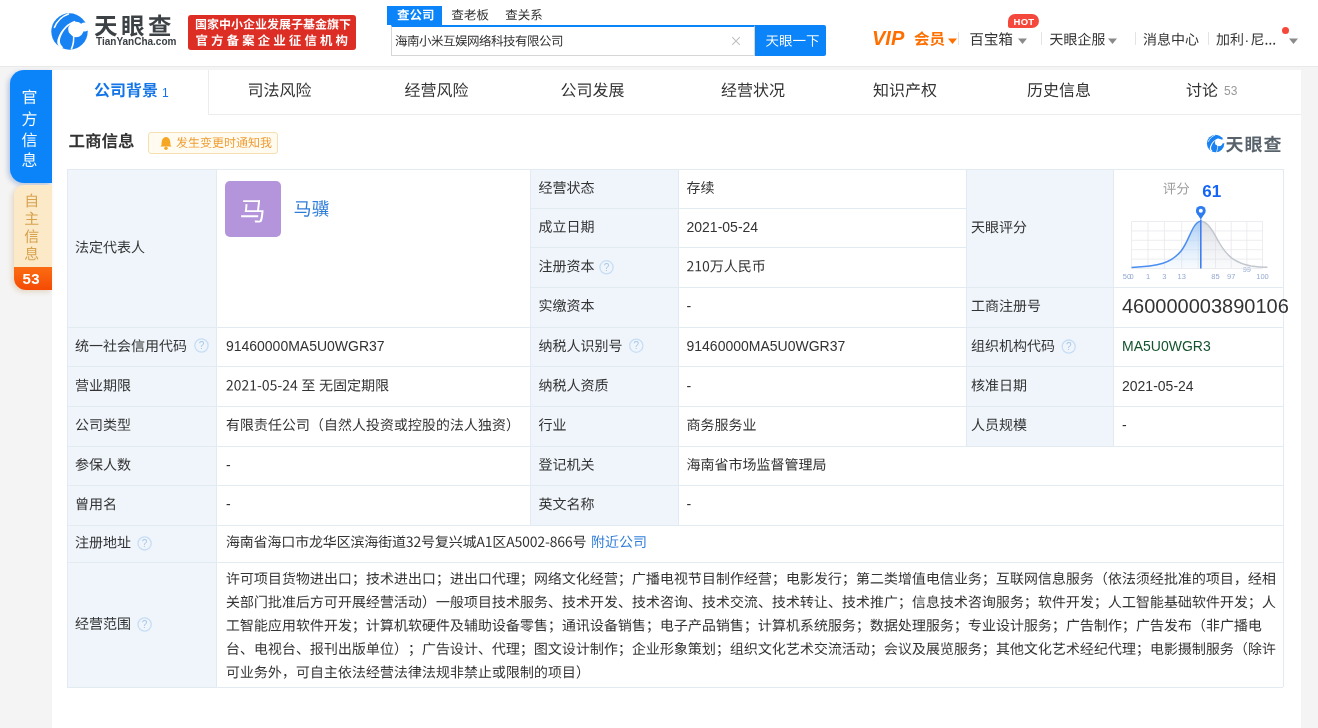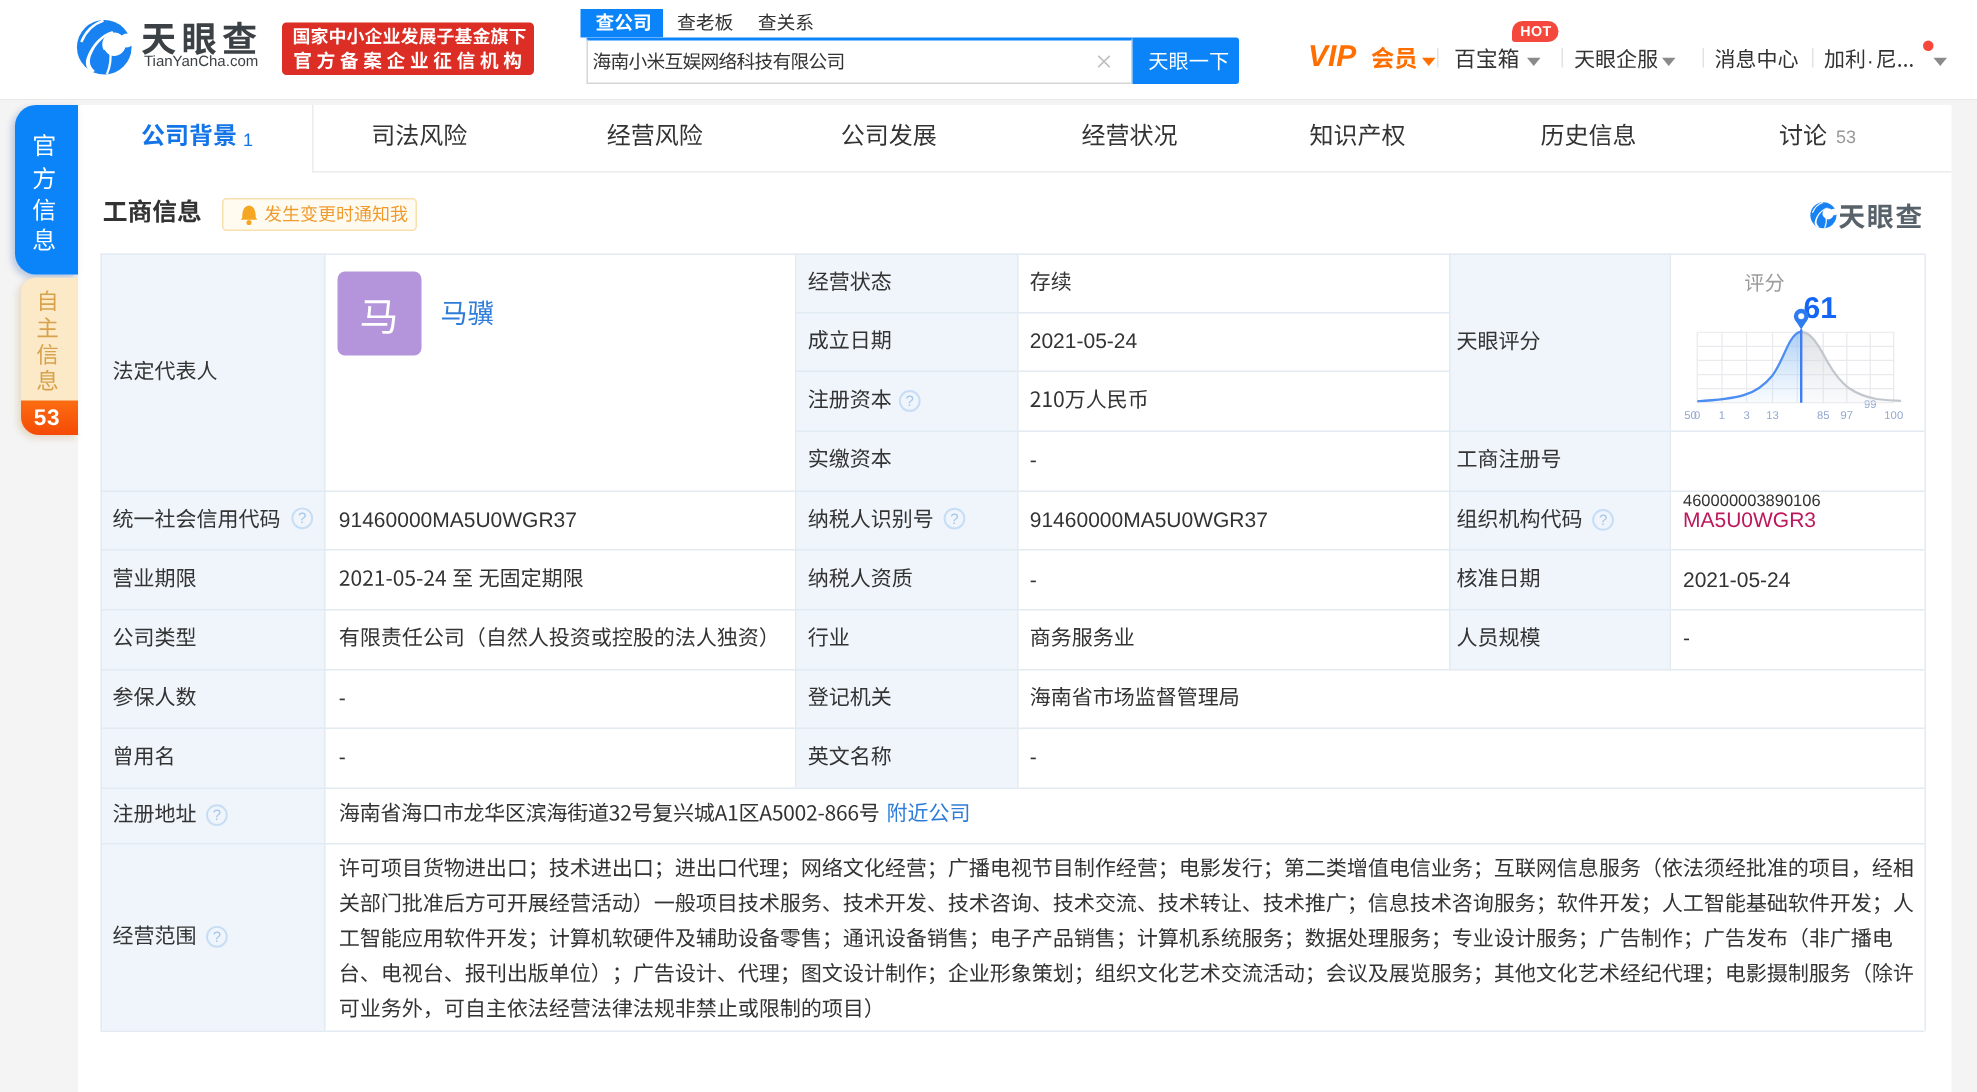--- a/index.html
+++ b/index.html
@@ -34,40 +34,40 @@
 <div style="left:530px;top:287px;width:753px;height:1px;background:#e2eaf2"></div>
 <div style="left:67.3px;top:326.5px;width:1215.7px;height:1px;background:#e2eaf2"></div>
 <div style="left:67.3px;top:366.3px;width:1215.7px;height:1px;background:#e2eaf2"></div>
 <div style="left:67.3px;top:406px;width:1215.7px;height:1px;background:#e2eaf2"></div>
 <div style="left:67.3px;top:445.7px;width:1215.7px;height:1px;background:#e2eaf2"></div>
 <div style="left:67.3px;top:485.2px;width:1215.7px;height:1px;background:#e2eaf2"></div>
 <div style="left:67.3px;top:524.7px;width:1215.7px;height:1px;background:#e2eaf2"></div>
 <div style="left:67.3px;top:562px;width:1215.7px;height:1px;background:#e2eaf2"></div>
 <div style="left:67.3px;top:687px;width:1215.7px;height:1px;background:#e2eaf2"></div>
 <div style="left:225px;top:181px;width:55.5px;height:55.5px;background:#b494da;border-radius:5px"></div>
-<div class="t" style="left:96px;top:37.1px;font-size:10px;color:#3c4145;line-height:10px;font-weight:400;">TianYanCha.com</div>
+<div class="t" style="left:96px;top:37.1px;font-size:10px;color:#3c4145;line-height:10px;font-weight:700;">TianYanCha.com</div>
 <div class="t" style="left:872px;top:27.6px;font-size:20px;color:#ff6f00;line-height:20px;font-weight:700;font-style:italic;text-align:right;">VIP</div>
 <div class="t" style="left:1013.5px;top:16.7px;font-size:9.5px;color:#fff;line-height:9.5px;font-weight:700;letter-spacing:0.3px;">HOT</div>
 <div class="t" style="left:1244.5px;top:32.6px;font-size:14px;color:#333;line-height:14px;">·</div>
 <div class="t" style="left:162px;top:86.8px;font-size:12px;color:#1374e8;line-height:12px;">1</div>
 <div class="t" style="left:1224px;top:85.3px;font-size:12px;color:#999;line-height:12px;">53</div>
 <div class="t" style="left:22.5px;top:270.7px;font-size:15px;color:#fff;line-height:15px;font-weight:700;letter-spacing:0.5px;">53</div>
 <div class="t" style="left:225.9px;top:339.1px;font-size:14px;color:#333;line-height:14px;">91460000MA5U0WGR37</div>
 <div class="t" style="left:686.5px;top:339.1px;font-size:14px;color:#333;line-height:14px;">91460000MA5U0WGR37</div>
-<div class="t" style="left:1122px;top:339.1px;font-size:14px;color:#be185d;line-height:14px;">MA5U0WGR3</div>
-<div class="t" style="left:1122px;top:299.1px;font-size:11px;color:#333;line-height:14px;margin-top:28px;">460000003890106</div>
+<div class="t" style="left:1122px;top:339.1px;font-size:14px;color:#14532d;line-height:14px;">MA5U0WGR3</div>
+<div class="t" style="left:1122px;top:299.1px;font-size:20px;color:#333;line-height:14px;">460000003890106</div>
 <div class="t" style="left:686.5px;top:219.9px;font-size:14px;color:#333;line-height:14px;">2021-05-24</div>
 <div class="t" style="left:1122px;top:378.6px;font-size:14px;color:#333;line-height:14px;">2021-05-24</div>
 <div class="t" style="left:686.5px;top:298.9px;font-size:14px;color:#333;line-height:14px;">-</div>
 <div class="t" style="left:686.5px;top:378.6px;font-size:14px;color:#333;line-height:14px;">-</div>
 <div class="t" style="left:686.5px;top:497.3px;font-size:14px;color:#333;line-height:14px;">-</div>
 <div class="t" style="left:225.9px;top:457.8px;font-size:14px;color:#333;line-height:14px;">-</div>
 <div class="t" style="left:225.9px;top:497.3px;font-size:14px;color:#333;line-height:14px;">-</div>
 <div class="t" style="left:1122px;top:418.1px;font-size:14px;color:#333;line-height:14px;">-</div>
-<div class="t" style="left:1202.3px;top:196px;font-size:20px;color:#1465f5;line-height:20px;font-weight:700;">61</div>
+<div class="t" style="left:1202.3px;top:182px;font-size:17px;color:#1465f5;line-height:20px;font-weight:700;">61</div>
 <div class="t" style="left:1131.5px;top:272.6px;font-size:7.5px;color:#93a9d1;line-height:8px;transform:translateX(-50%)">0</div>
 <div class="t" style="left:1148px;top:272.6px;font-size:7.5px;color:#93a9d1;line-height:8px;transform:translateX(-50%)">1</div>
 <div class="t" style="left:1164.4px;top:272.6px;font-size:7.5px;color:#93a9d1;line-height:8px;transform:translateX(-50%)">3</div>
 <div class="t" style="left:1181.7px;top:272.6px;font-size:7.5px;color:#93a9d1;line-height:8px;transform:translateX(-50%)">13</div>
 <div class="t" style="left:1127px;top:272.6px;font-size:7.5px;color:#93a9d1;line-height:8px;transform:translateX(-50%)">50</div>
 <div class="t" style="left:1215.5px;top:272.6px;font-size:7.5px;color:#93a9d1;line-height:8px;transform:translateX(-50%)">85</div>
 <div class="t" style="left:1231.2px;top:272.6px;font-size:7.5px;color:#93a9d1;line-height:8px;transform:translateX(-50%)">97</div>
 <div class="t" style="left:1246.8px;top:266px;font-size:7.5px;color:#93a9d1;line-height:8px;transform:translateX(-50%)">99</div>
 <div class="t" style="left:1262.5px;top:272.6px;font-size:7.5px;color:#93a9d1;line-height:8px;transform:translateX(-50%)">100</div>
 <svg style="position:absolute;left:0;top:0" width="1318" height="728" viewBox="0 0 1318 728">

